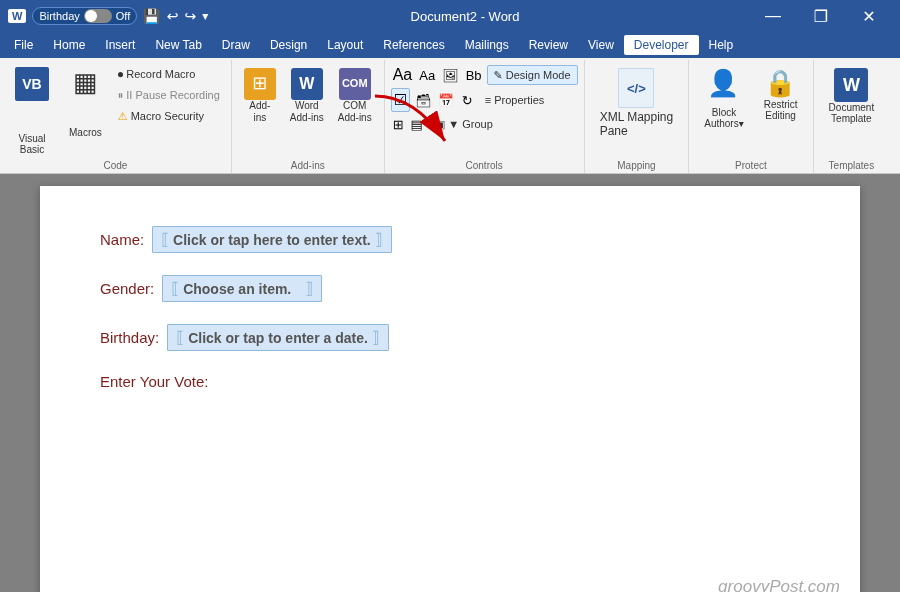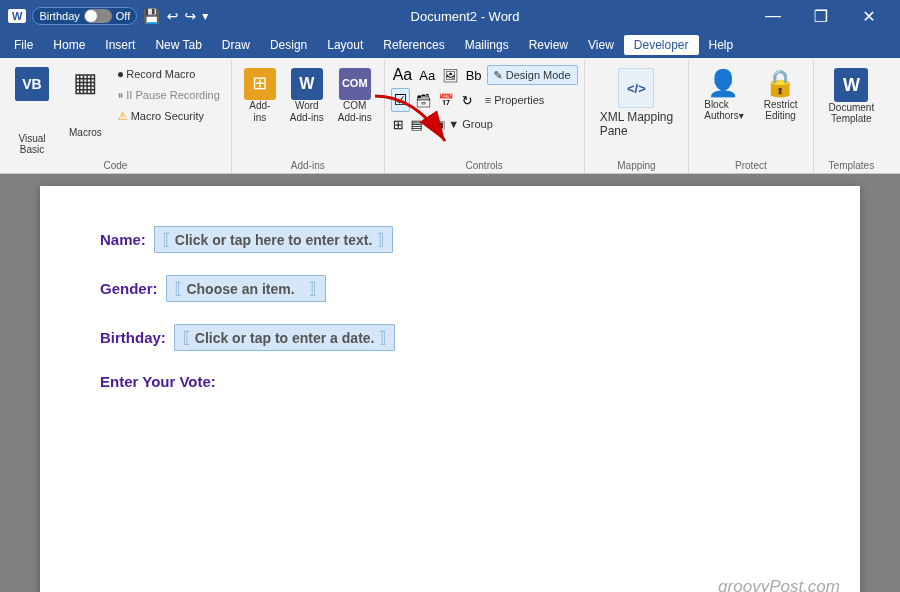--- a/index.html
+++ b/index.html
@@ -176,21 +176,21 @@
       box-shadow: 0 2px 8px rgba(0,0,0,0.3);
       padding: 40px 60px;
       position: relative;
     }
     .form-row {
       display: flex;
       align-items: center;
       margin-bottom: 22px;
       font-size: 15px;
     }
-    .form-label { font-weight: bold; margin-right: 8px; color: #4c1d95; }
+    .form-label { font-weight: normal; margin-right: 8px; color: #7f1d1d; }
     .form-field {
       display: inline-flex;
       align-items: center;
       background: #d4e6f7;
       border: 1px solid #90b8d8;
       padding: 3px 8px;
       font-size: 14px;
       color: #555;
       min-width: 220px;
       cursor: pointer;
@@ -347,21 +347,21 @@
         <span style="font-size:12px;margin-top:2px;text-align:left;">XML Mapping<br>Pane</span>
       </div>
     </div>
     <div class="ribbon-group-label">Mapping</div>
   </div>
 
   <div class="ribbon-group">
     <div class="ribbon-group-content">
       <div class="protect-btn">
         <div style="font-size:26px;">👤</div>
-        <span style="font-size:10px;text-align:left;">Block<br>Authors▾</span>
+        <span style="font-size:10px;text-align:center;margin-top:8px;">Block<br>Authors▾</span>
       </div>
       <div class="protect-btn">
         <div style="font-size:26px;">🔒</div>
         <span style="font-size:10px;text-align:center;">Restrict<br>Editing</span>
       </div>
     </div>
     <div class="ribbon-group-label">Protect</div>
   </div>
 
   <div class="ribbon-group" style="border-right:none;">

